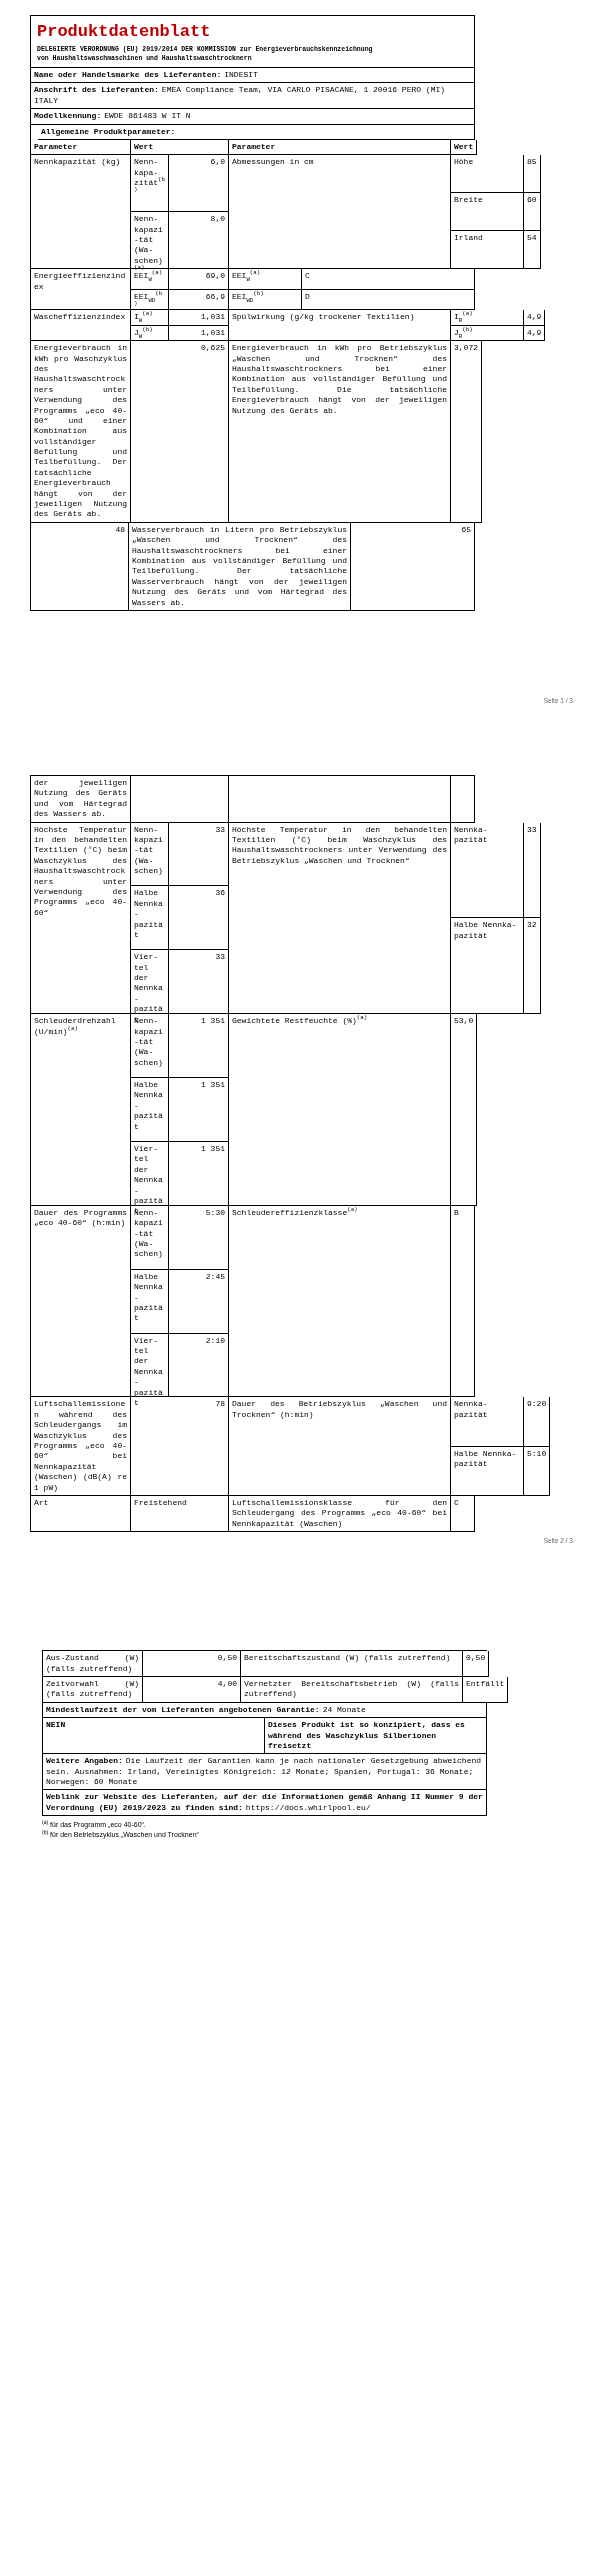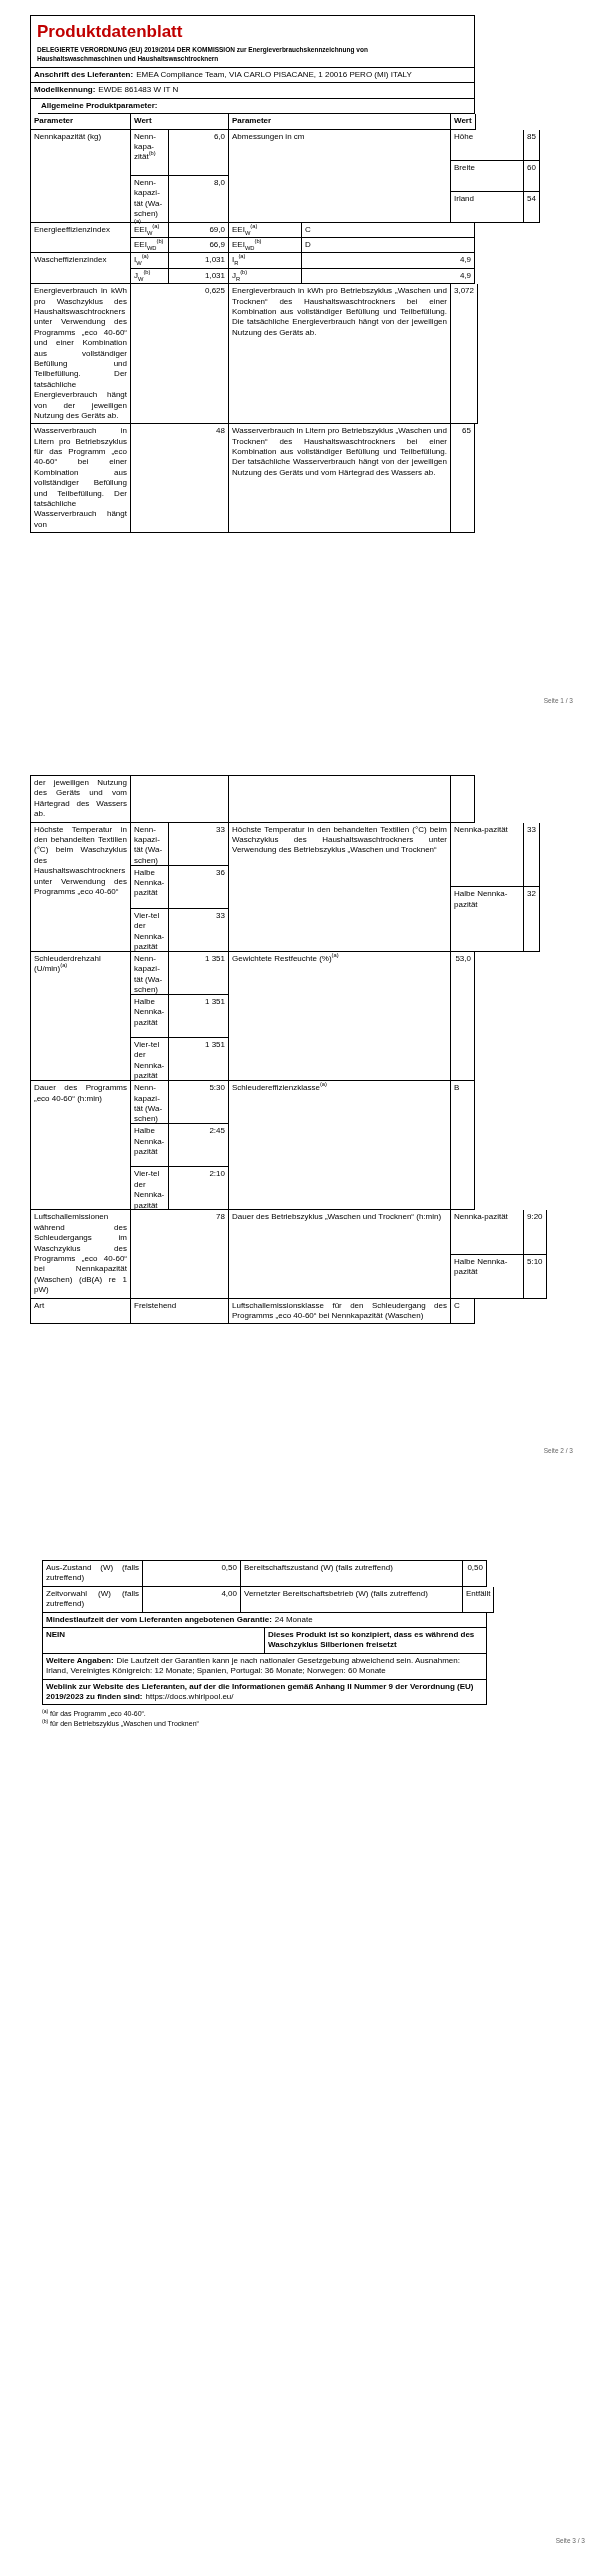--- a/index.html
+++ b/index.html
@@ -14,20 +14,21 @@
   .page1 { min-height: 710px; margin-bottom: 65px; padding-top: 15px; }
   .page2 { min-height: 685px; margin-bottom: 100px; }
   .page3 { min-height: 1000px; padding-bottom: 10px; margin-left: 12px; }
 
   .sheet {
     width: 445px;
     border-top: 1px solid #000;
     border-left: 1px solid #000;
     font-size: 8px;
     line-height: 1.3;
+    font-family: Liberation Mono, monospace;
   }
   .cell {
     border-right: 1px solid #000;
     border-bottom: 1px solid #000;
     padding: 2px 3px;
     overflow-wrap: break-word;
   }
   .title-cell { padding: 5px 6px 4px; }
   .doc-title { color: #c00000; font-size: 17px; font-weight: bold; margin-bottom: 3px; }
   .doc-reg { font-size: 6.5px; font-weight: bold; max-width: 345px; }
@@ -75,20 +76,23 @@
 
 <div class="page page1">
   <div class="sheet">
 
     <div class="cell title-cell">
       <div class="doc-title">Produktdatenblatt</div>
       <div class="doc-reg">DELEGIERTE VERORDNUNG (EU) 2019/2014 DER KOMMISSION zur Energieverbrauchskennzeichnung von Haushaltswaschmaschinen und Haushaltswaschtrocknern</div>
     </div>
 
     <div class="cell">
+      <span class="lbl">Name oder Handelsmarke des Lieferanten:</span><span>INDESIT</span>
+    </div>
+    <div class="cell">
       <span class="lbl">Anschrift des Lieferanten:</span><span>EMEA Compliance Team, VIA CARLO PISACANE, 1 20016 PERO (MI) ITALY</span>
     </div>
     <div class="cell">
       <span class="lbl">Modellkennung:</span><span>EWDE 861483 W IT N</span>
     </div>
 
     <div class="cell sec-cell">Allgemeine Produktparameter:</div>
 
     <div class="prow hdr">
       <div class="cell pl">Parameter</div>
@@ -154,20 +158,21 @@
           <div class="vals vl">
             <div class="vrow">
               <div class="cell slabel">I<sub>W</sub><sup>(a)</sup></div>
               <div class="cell sval">1,031</div>
             </div>
             <div class="vrow">
               <div class="cell slabel">J<sub>W</sub><sup>(b)</sup></div>
               <div class="cell sval">1,031</div>
             </div>
           </div>
+          <div class="cell pcell pr">Spülwirkung (g/kg trockener Textilien)</div>
           <div class="vals vr">
             <div class="vrow">
               <div class="cell slabel">I<sub>R</sub><sup>(a)</sup></div>
               <div class="cell sval">4,9</div>
             </div>
             <div class="vrow">
               <div class="cell slabel">J<sub>R</sub><sup>(b)</sup></div>
               <div class="cell sval">4,9</div>
             </div>
           </div>
@@ -176,21 +181,20 @@
           <div class="cell pcell pl">Energieverbrauch in kWh pro Waschzyklus des Haushaltswaschtrockners unter Verwendung des Programms „eco 40-60“ und einer Kombination aus vollständiger Befüllung und Teilbefüllung. Der tatsächliche Energieverbrauch hängt von der jeweiligen Nutzung des Geräts ab.</div>
           <div class="vals vl">
             <div class="cell mval">0,625</div>
           </div>
           <div class="cell pcell pr">Energieverbrauch in kWh pro Betriebszyklus „Waschen und Trocknen“ des Haushaltswaschtrockners bei einer Kombination aus vollständiger Befüllung und Teilbefüllung. Die tatsächliche Energieverbrauch hängt von der jeweiligen Nutzung des Geräts ab.</div>
           <div class="vals vr">
             <div class="cell mval">3,072</div>
           </div>
         </div>
         <div class="prow">
-          <div class="cell pcell pl">Wasserverbrauch in Litern pro Betriebszyklus für das Programm „eco 40-60“ bei einer Kombination aus vollständiger Befüllung und Teilbefüllung. Der tatsächliche Wasserverbrauch hängt von</div>
           <div class="vals vl">
             <div class="cell mval">48</div>
           </div>
           <div class="cell pcell pr">Wasserverbrauch in Litern pro Betriebszyklus „Waschen und Trocknen“ des Haushaltswaschtrockners bei einer Kombination aus vollständiger Befüllung und Teilbefüllung. Der tatsächliche Wasserverbrauch hängt von der jeweiligen Nutzung des Geräts und vom Härtegrad des Wassers ab.</div>
           <div class="vals vr">
             <div class="cell mval">65</div>
           </div>
         </div>
       </div>
   </div>

